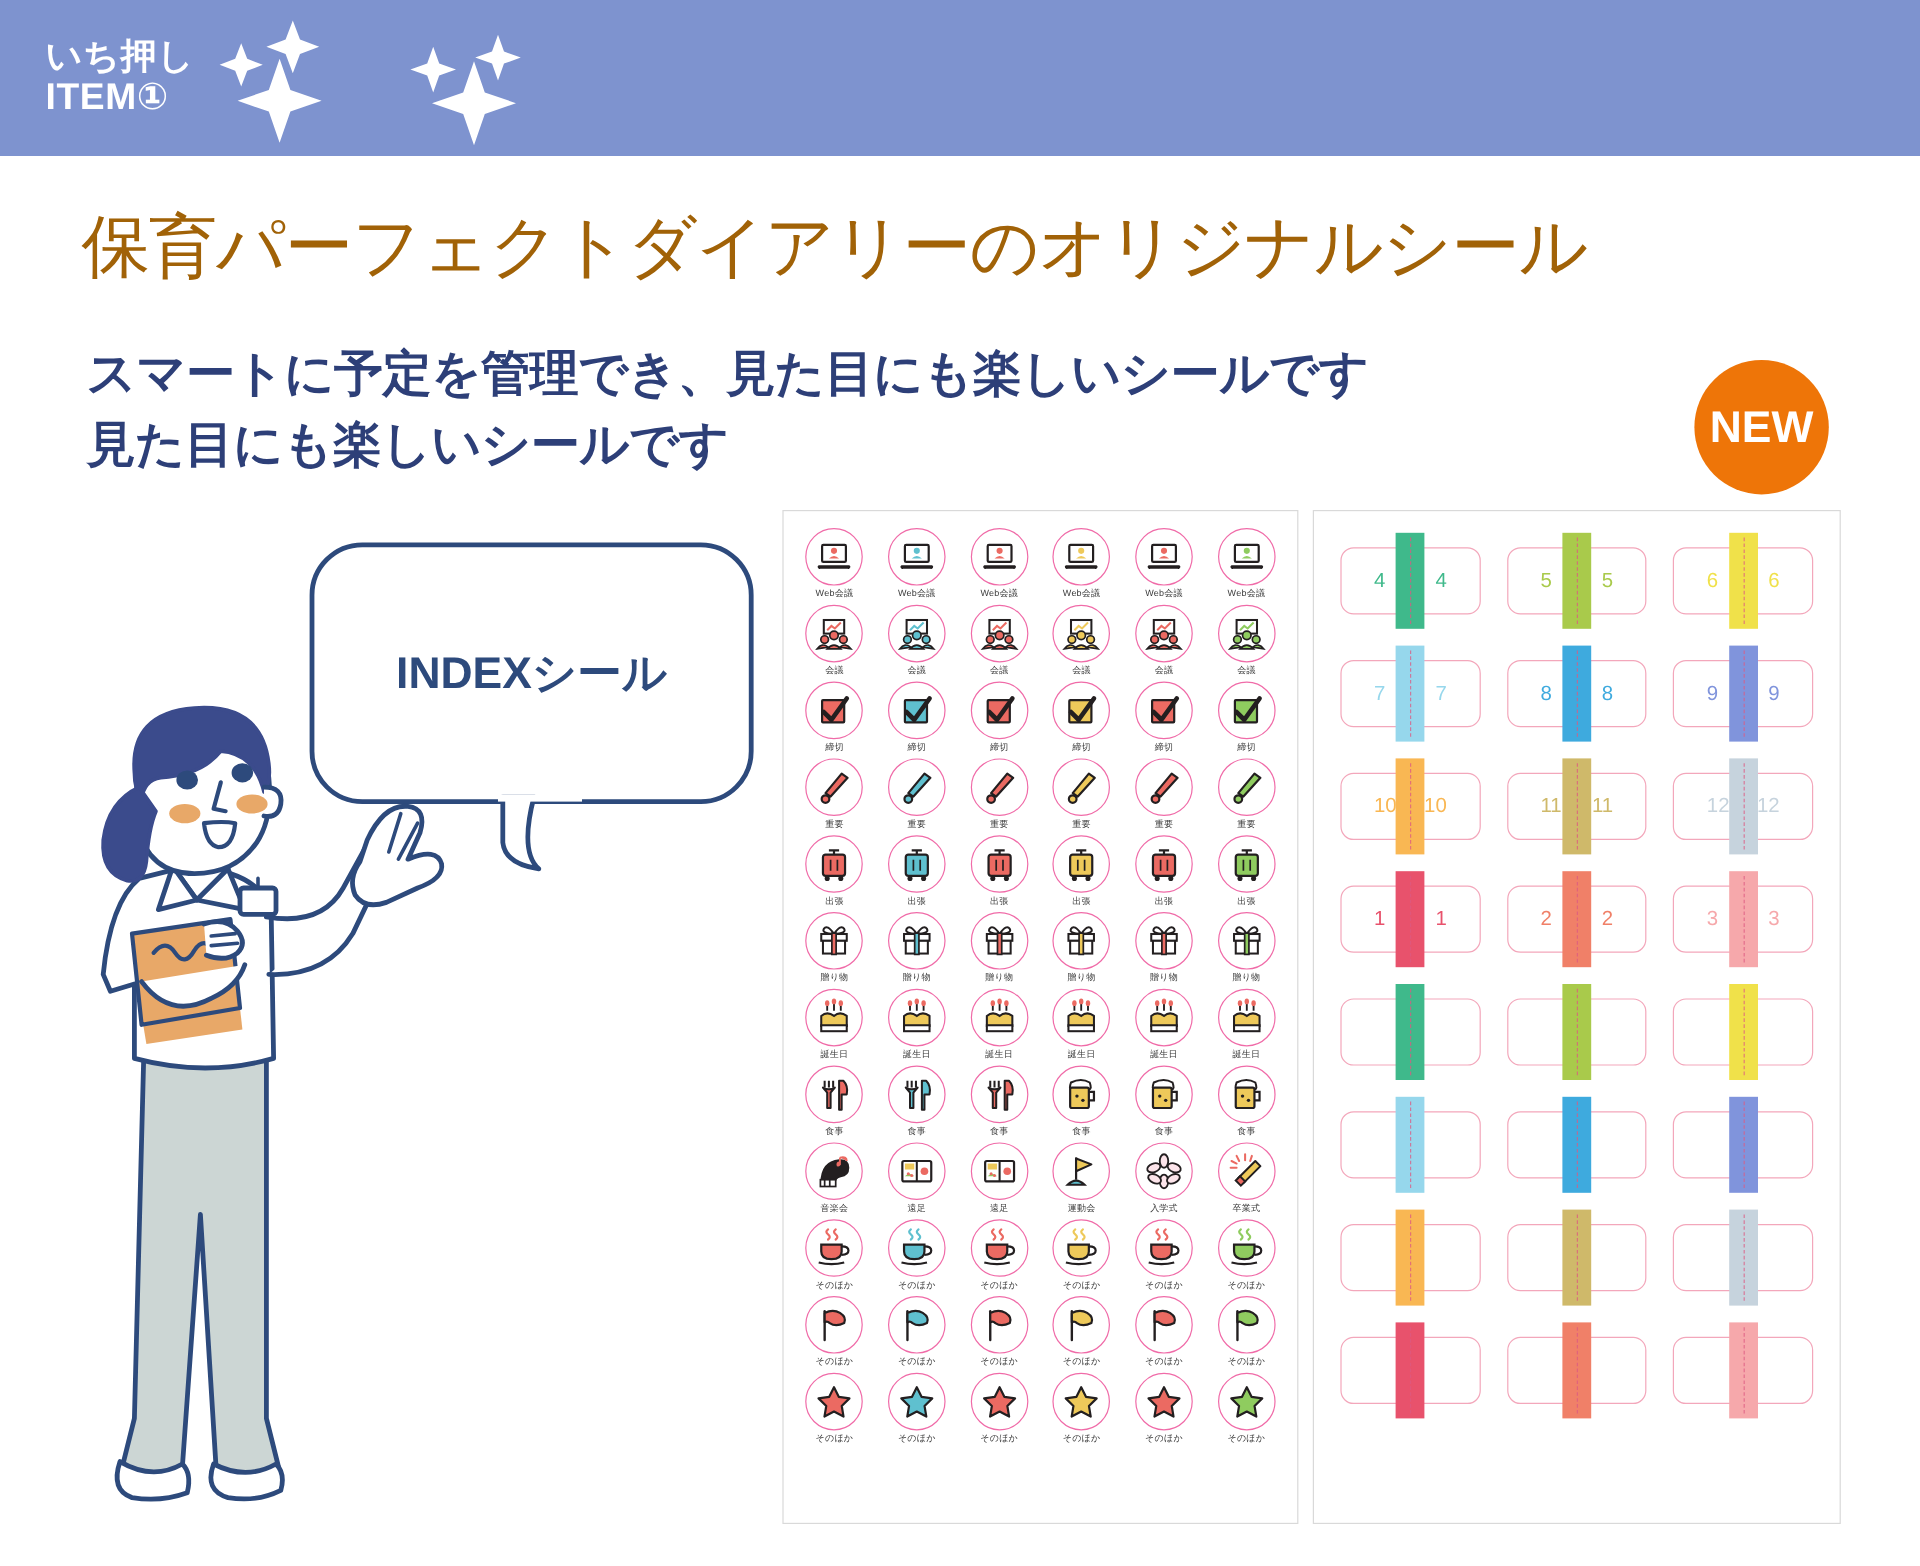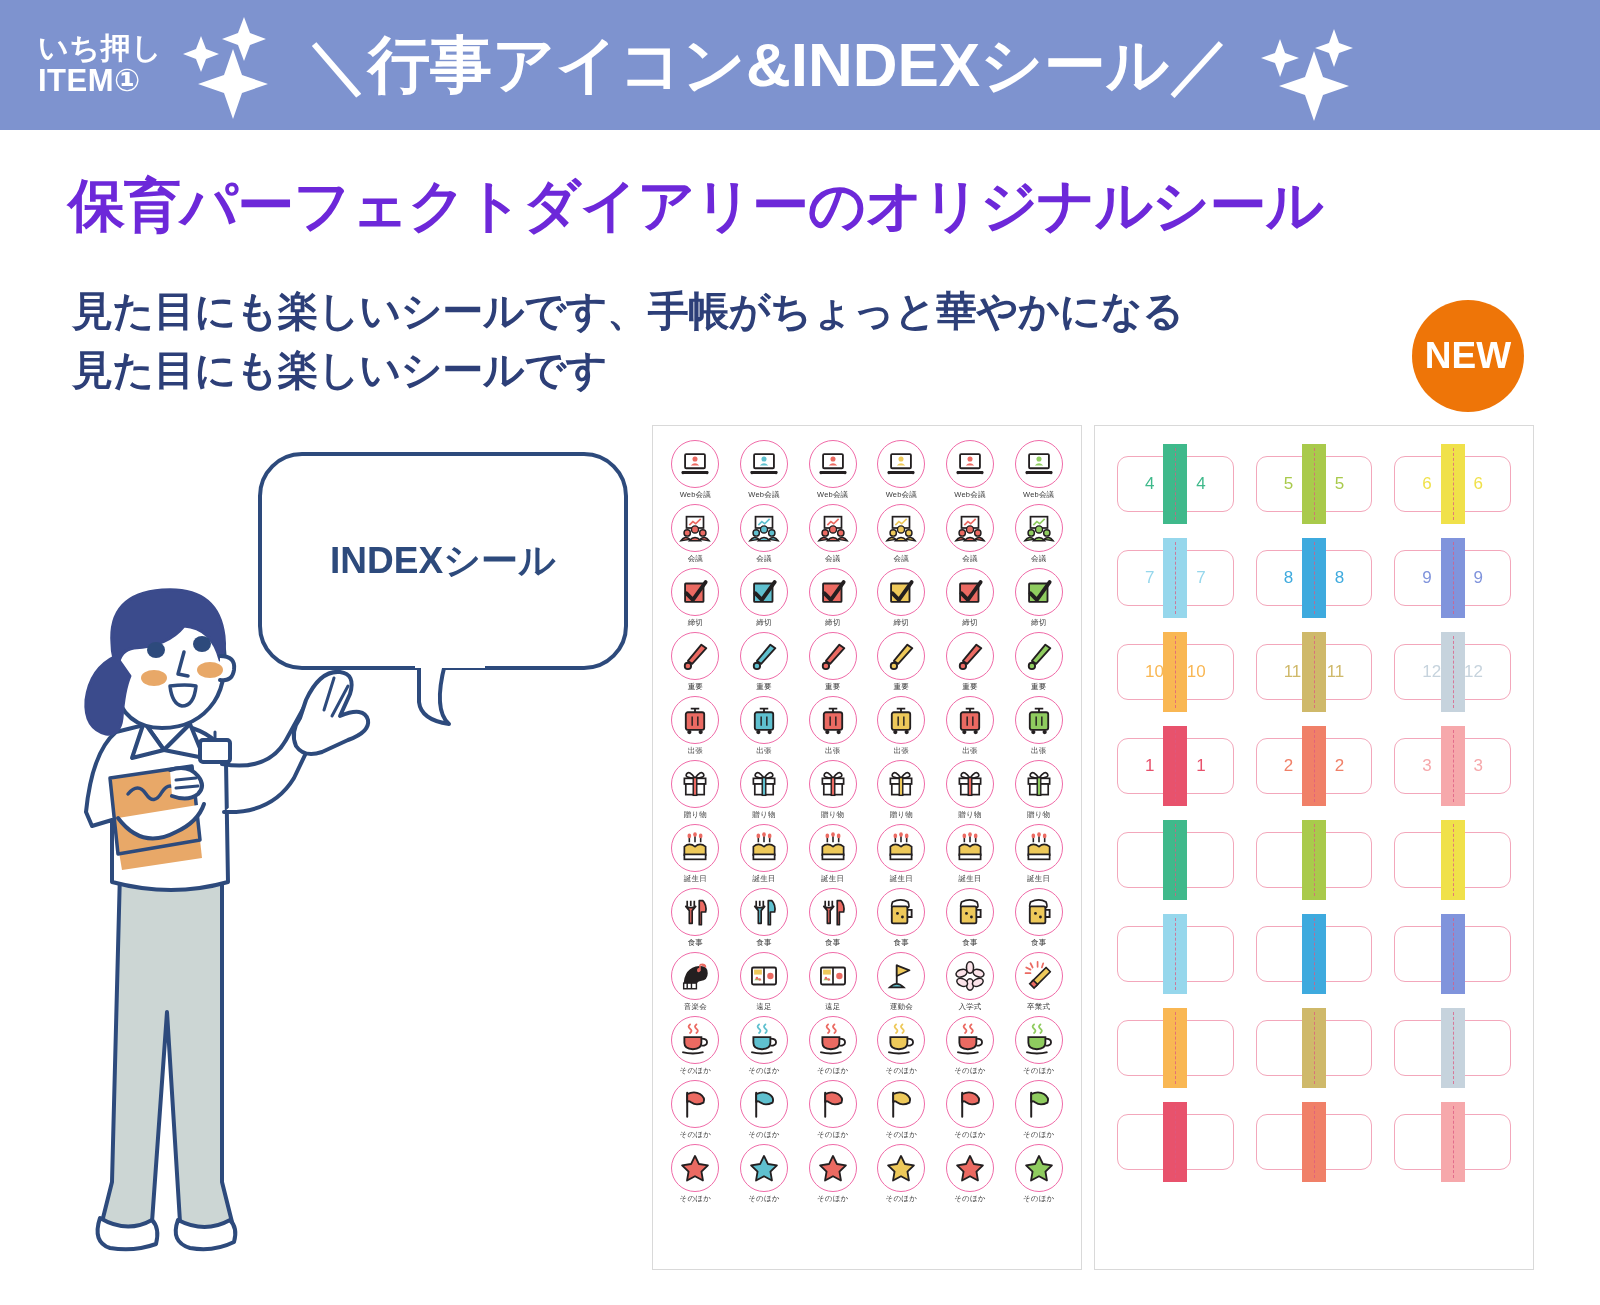--- a/index.html
+++ b/index.html
@@ -39,23 +39,23 @@
     white-space:nowrap;
     margin-left:-6px;
   }
   .slash{
     color:#fff;font-size:62px;font-weight:bold;display:inline-block;
   }
 
   
   .headline{
     position:absolute;left:68px;top:168px;
-    color:#6d28d9;
+    color:#a16207;
     font-size:57px;
-    font-weight:bold;
+    font-weight:normal;
     letter-spacing:-1px;
     white-space:nowrap;
   }
   .subline{
     position:absolute;left:72px;top:282px;
     color:#2d3f78;
     font-size:41px;
     font-weight:bold;
     line-height:1.45;
     letter-spacing:-0.5px;
@@ -156,36 +156,33 @@
   </div>
 
   <div class="header-sparkles-left">
     <svg width="140" height="120" viewBox="0 0 140 120" aria-hidden="true">
       <path d="M24 44 l5 -13 l5 13 l13 5 l-13 5 l-5 13 l-5 -13 l-13 -5 z" fill="#fff"></path>
       <path d="M66 28 l6 -16 l6 16 l16 6 l-16 6 l-6 16 l-6 -16 l-16 -6 z" fill="#fff"></path>
       <path d="M52 70 l9 -26 l9 26 l26 9 l-26 9 l-9 26 l-9 -26 l-26 -9 z" fill="#fff"></path>
     </svg>
   </div>
 
-  <div class="header-title">
-    <span class="slash">＼</span><span>行事アイコン&amp;INDEXシール</span><span class="slash">／</span>
-  </div>
 
   <div class="header-sparkles-right">
     <svg width="150" height="120" viewBox="0 0 150 120" aria-hidden="true">
       <path d="M38 48 l5 -14 l5 14 l14 5 l-14 5 l-5 14 l-5 -14 l-14 -5 z" fill="#fff"></path>
       <path d="M92 38 l5 -14 l5 14 l14 5 l-14 5 l-5 14 l-5 -14 l-14 -5 z" fill="#fff"></path>
       <path d="M68 72 l9 -26 l9 26 l26 9 l-26 9 l-9 26 l-9 -26 l-26 -9 z" fill="#fff"></path>
     </svg>
   </div>
 </div>
 
 <div class="headline">保育パーフェクトダイアリーのオリジナルシール</div>
 <div class="subline">
-  <div>見た目にも楽しいシールです、手帳がちょっと華やかになる</div>
+  <div>スマートに予定を管理でき、見た目にも楽しいシールです</div>
   <div>見た目にも楽しいシールです</div>
 </div>
 <div class="new-badge">NEW</div>
 
 <div class="bubble">
   <div>INDEXシール</div>
 </div>
 <svg class="bubble-tail" viewBox="0 0 70 66">
   <path d="M4 2 L4 40 Q6 58 34 62 Q18 48 30 2 Z" fill="#fff" stroke="#2d4a7c" stroke-width="4" stroke-linejoin="round"></path>
   <rect x="0" y="0" width="70" height="6" fill="#fff"></rect>

